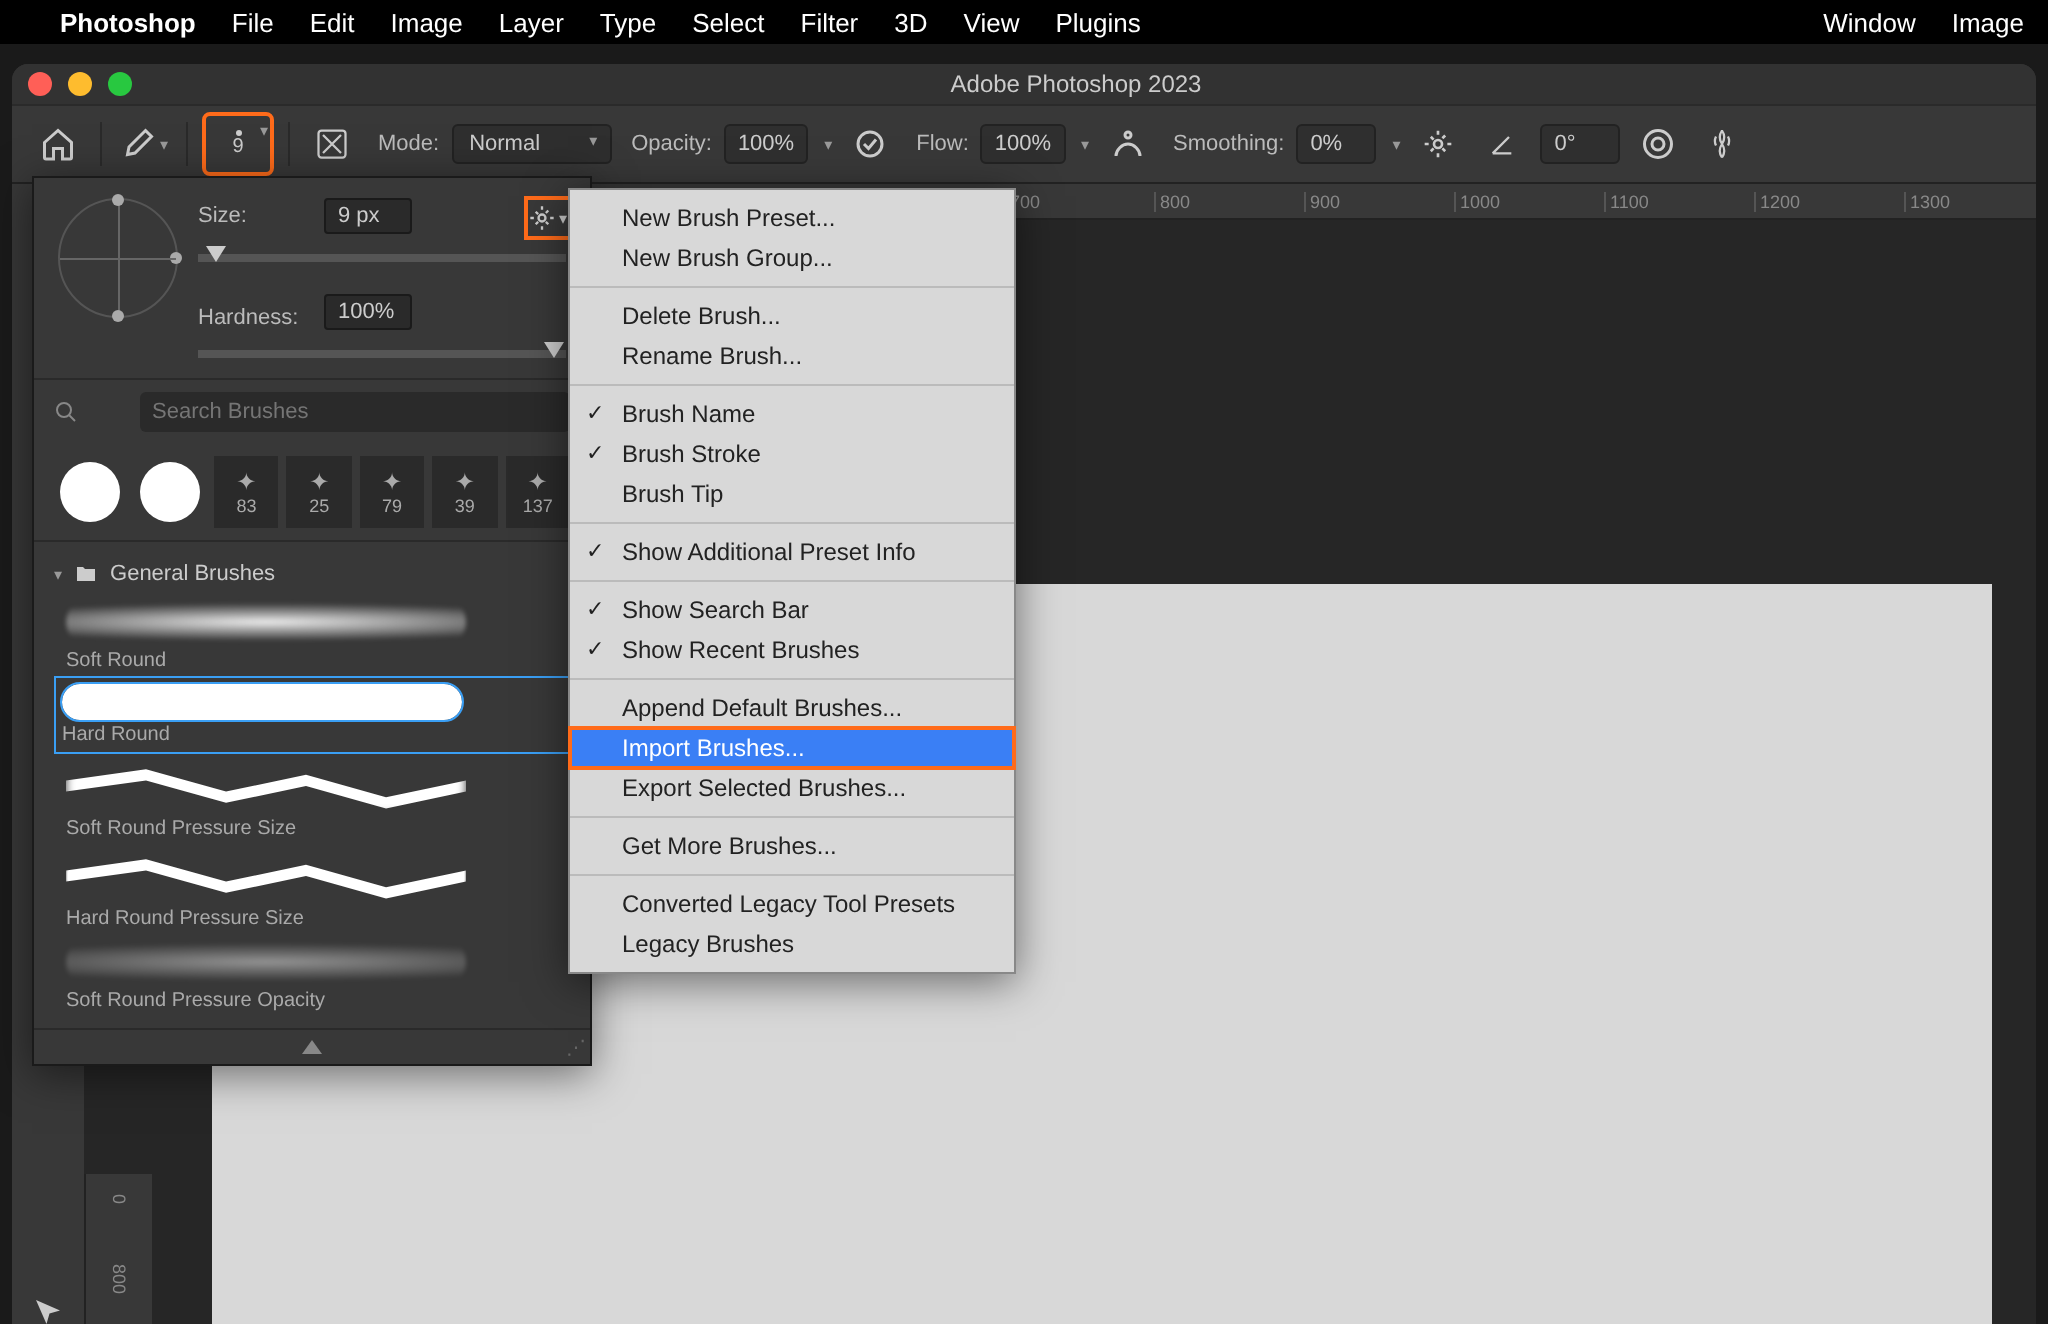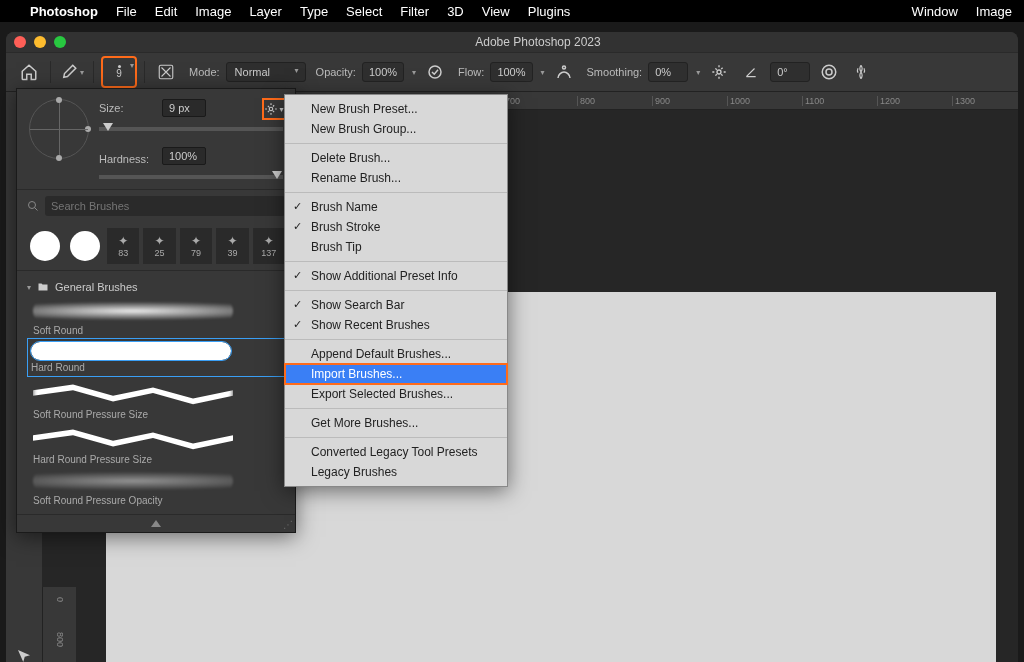--- a/index.html
+++ b/index.html
@@ -55,21 +55,21 @@
 .angle-ctl .dot2 { bottom:-3px; left:calc(50% - 3px); }
 .angle-ctl .dot3 { right:-3px; top:calc(50% - 3px); }
 .bp-sliders { flex: 1; }
 .bp-row { display: flex; align-items: center; gap: 8px; margin-bottom: 10px; font-size: 11px; }
 .bp-row label { width: 55px; color: #bbb; }
 .bp-row .val { background: #2a2a2a; border: 1px solid #1a1a1a; padding: 2px 6px; border-radius: 2px; width: 44px; font-size: 11px; }
 .slider { width: 100%; height: 4px; background: #555; position: relative; margin-top: 4px; }
 .slider .thumb { position: absolute; top: -4px; width: 0; height: 0; border-left: 5px solid transparent; border-right: 5px solid transparent; border-top: 8px solid #ccc; }
 .bp-gear { position: absolute; top: 10px; right: 10px; width: 22px; height: 20px; display: flex; align-items: center; justify-content: center; color: #ccc; }
 .bp-search { display: flex; align-items: center; gap: 6px; padding: 6px 10px; border-top: 1px solid #2a2a2a; }
-.bp-search input { flex: 1; background: #2a2a2a; border: none; padding: 4px 6px; color: #aaa; font-size: 11px; border-radius: 3px; }
+.bp-search input { flex: 1; background: #2a2a2a; border: none; padding: 4px 6px; color: #aaa; font-size: 11px; border-radius: 3px; margin-left: 25px; }
 .recent-row { display: flex; gap: 4px; padding: 6px 10px; border-bottom: 1px solid #2a2a2a; }
 .recent-item { width: 36px; height: 36px; background: #2a2a2a; display: flex; flex-direction: column; align-items: center; justify-content: center; font-size: 9px; color: #aaa; }
 .recent-item.big { background: #fff; border-radius: 50%; width: 30px; height: 30px; margin: 3px; }
 .recent-wrap { display: flex; }
 .brush-list { max-height: 290px; overflow-y: auto; padding: 6px 10px; }
 .brush-group-hdr { display: flex; align-items: center; gap: 6px; font-size: 11px; color: #ccc; padding: 4px 0; }
 .brush-group-hdr .chev { font-size: 8px; color: #999; }
 .brush-item { padding: 2px 0 2px 6px; }
 .brush-stroke { width: 200px; height: 24px; background: radial-gradient(ellipse 80% 40% at 50% 50%, rgba(255,255,255,0.9), transparent); border-radius: 12px; filter: blur(1px); margin-bottom: 2px; }
 .brush-stroke.hard { filter: none; background: #fff; height: 18px; border-radius: 9px; }

